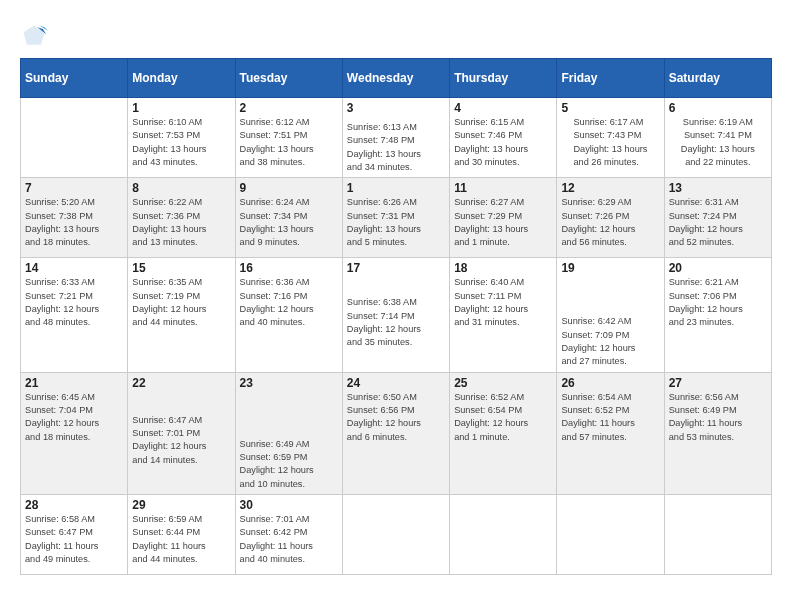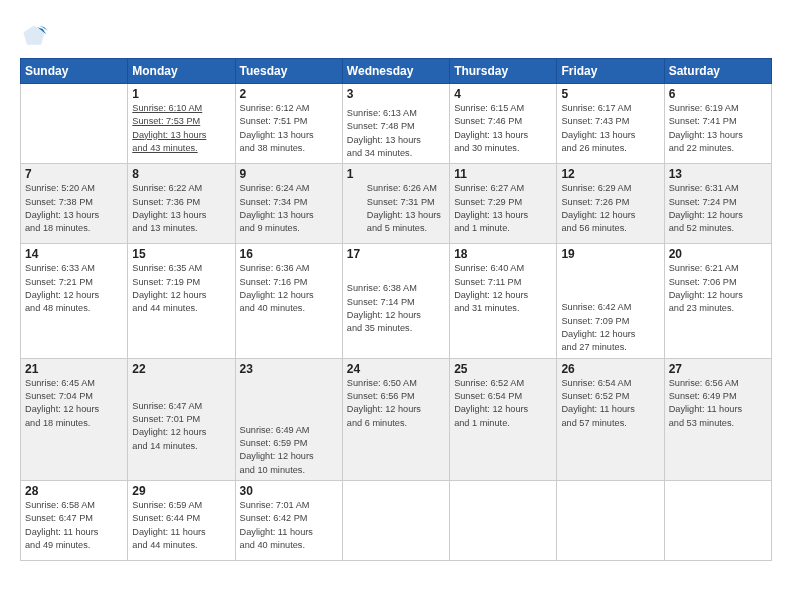--- a/index.html
+++ b/index.html
@@ -62,21 +62,21 @@
     .calendar {
       width: 100%;
       border-collapse: collapse;
       border: 1px solid #aaa;
     }
     .calendar th {
       background: #2563b0;
       color: #fff;
       font-size: 12px;
       font-weight: bold;
-      padding: 5px 4px;
+      padding: 12px 4px;
       text-align: left;
       border: 1px solid #1a4f99;
     }
     .calendar td {
       width: 107px;
       vertical-align: top;
       padding: 3px 4px 3px 4px;
       border: 1px solid #ccc;
       font-size: 9.5px;
       color: #333;
@@ -137,21 +137,21 @@
           <th>Thursday</th>
           <th>Friday</th>
           <th>Saturday</th>
         </tr>
     </thead>
     <tbody id="calendar-body">
     <tr class="row-white">
           <td class="empty-cell"></td>
           <td>
             <span class="day-num">1</span>
-            <div class="day-info" style="white-space: pre-line; text-decoration: underline;">Sunrise: 6:10 AM
+            <div class="day-info" style="white-space: pre-line;">Sunrise: 6:10 AM
 Sunset: 7:53 PM
 Daylight: 13 hours
 and 43 minutes.</div>
           </td>
           <td>
             <span class="day-num">2</span>
             <div class="day-info" style="white-space: pre-line;">Sunrise: 6:12 AM
 Sunset: 7:51 PM
 Daylight: 13 hours
 and 38 minutes.</div>
@@ -165,28 +165,28 @@
           </td>
           <td>
             <span class="day-num">4</span>
             <div class="day-info" style="white-space: pre-line;">Sunrise: 6:15 AM
 Sunset: 7:46 PM
 Daylight: 13 hours
 and 30 minutes.</div>
           </td>
           <td>
             <span class="day-num">5</span>
-            <div class="day-info" style="white-space: pre-line;">Sunrise: 6:17 AM
+            <div class="day-info" style="white-space: pre-line; margin-left: 12px;">Sunrise: 6:17 AM
 Sunset: 7:43 PM
 Daylight: 13 hours
 and 26 minutes.</div>
           </td>
           <td>
             <span class="day-num">6</span>
-            <div class="day-info" style="white-space: pre-line;">Sunrise: 6:19 AM
+            <div class="day-info" style="white-space: pre-line; text-align: center;">Sunrise: 6:19 AM
 Sunset: 7:41 PM
 Daylight: 13 hours
 and 22 minutes.</div>
           </td>
         </tr>
         <tr class="row-shaded">
           <td>
             <span class="day-num">7</span>
             <div class="day-info" style="white-space: pre-line;">Sunrise: 5:20 AM
 Sunset: 7:38 PM
@@ -202,21 +202,21 @@
           </td>
           <td>
             <span class="day-num">9</span>
             <div class="day-info" style="white-space: pre-line;">Sunrise: 6:24 AM
 Sunset: 7:34 PM
 Daylight: 13 hours
 and 9 minutes.</div>
           </td>
           <td>
             <span class="day-num">1</span>
-            <div class="day-info" style="white-space: pre-line; margin-left: 20px;">Sunrise: 6:26 AM
+            <div class="day-info" style="white-space: pre-line;">Sunrise: 6:26 AM
 Sunset: 7:31 PM
 Daylight: 13 hours
 and 5 minutes.</div>
           </td>
           <td>
             <span class="day-num">11</span>
             <div class="day-info" style="white-space: pre-line;">Sunrise: 6:27 AM
 Sunset: 7:29 PM
 Daylight: 13 hours
 and 1 minute.</div>

